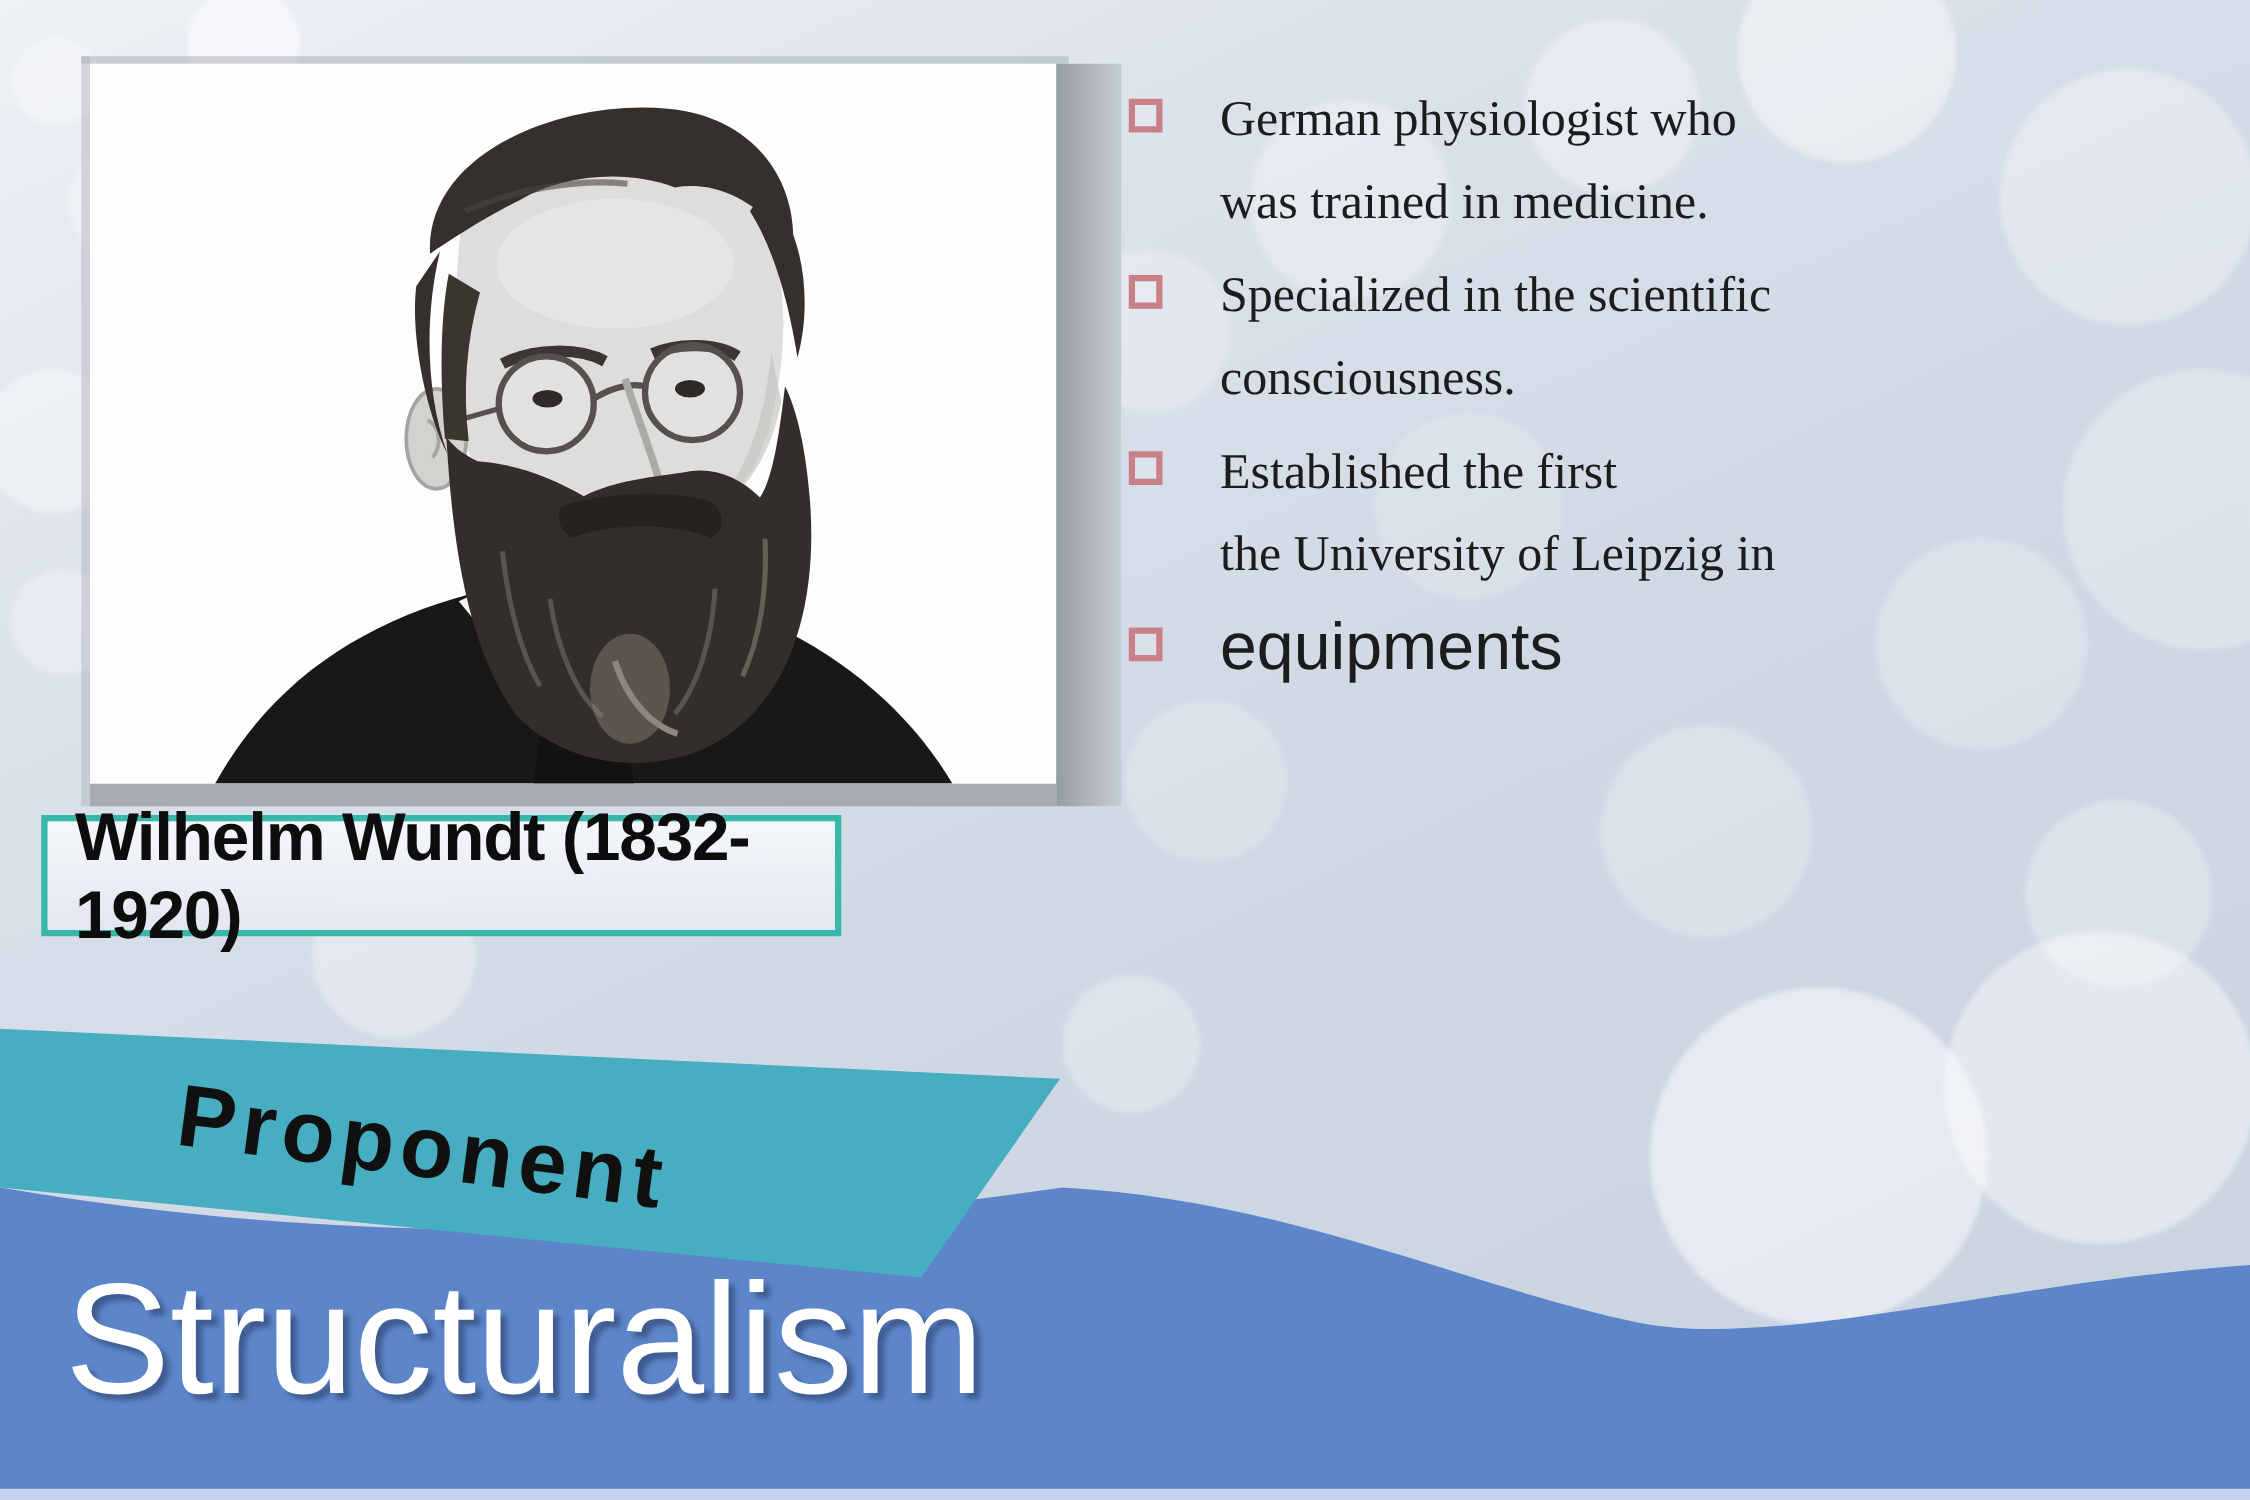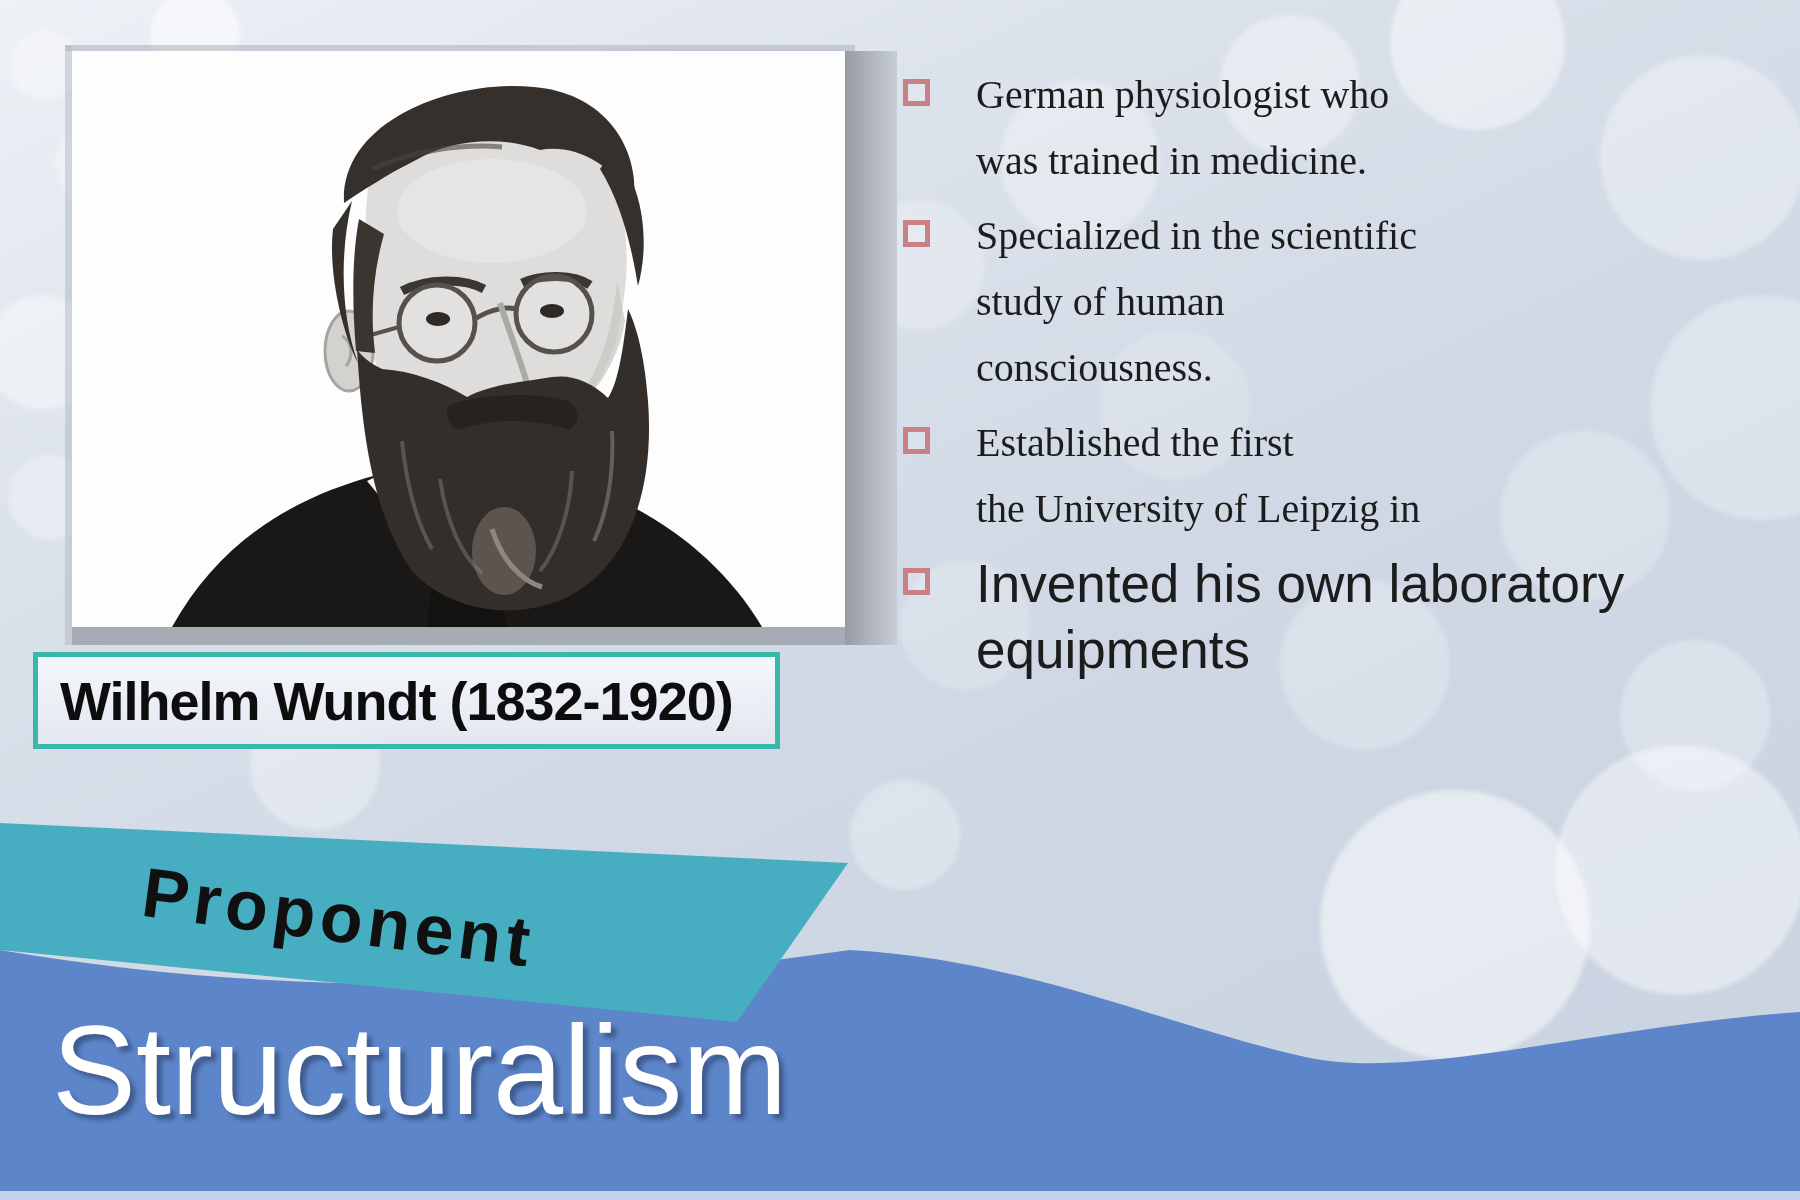--- a/index.html
+++ b/index.html
@@ -16,21 +16,21 @@
   .photo-wrap{position:absolute;left:65px;top:45px;width:832px;height:600px;}
   .photo-edge-top{position:absolute;left:0;top:0;width:790px;height:6px;background:rgba(170,177,186,.55);}
   .photo-edge-left{position:absolute;left:0;top:0;width:7px;height:600px;background:rgba(170,177,186,.45);}
   .photo-white{position:absolute;left:7px;top:6px;width:773px;height:576px;background:#fdfdfd;overflow:hidden;}
   .photo-shadow-right{position:absolute;left:780px;top:6px;width:52px;height:594px;
      background:linear-gradient(to right,#969ca5,#b9bec6 70%,#c6cdd6);}
   .photo-shadow-bottom{position:absolute;left:7px;top:582px;width:773px;height:18px;background:#a7acb4;}
 
   
   .caption-box{
-    position:absolute;left:33px;top:652px;width:747px;height:97px;box-sizing:border-box;
+    position:absolute;left:33px;top:652px;width:640px;height:97px;box-sizing:border-box;
     border:5px solid var(--caption-border-teal,#38b7ab);
     background:linear-gradient(180deg,rgba(246,248,252,.95),rgba(227,232,240,.95));
     display:flex;align-items:center;padding-left:22px;
     font-weight:bold;font-size:54px;letter-spacing:-1px;color:#0d0d0d;
   }
 
   
   .banner-text{
     position:absolute;left:148px;top:852px;
     font-weight:bold;font-size:70px;letter-spacing:5px;color:#101010;
@@ -158,33 +158,31 @@
       <span class="marker"></span>
       <div class="lines">
         <div>German physiologist who</div>
         <div>was trained in medicine.</div>
       </div>
     </li>
     <li>
       <span class="marker"></span>
       <div class="lines">
         <div>Specialized in the scientific</div>
-        <div>study of human</div>
         <div>consciousness.</div>
       </div>
     </li>
     <li>
       <span class="marker"></span>
       <div class="lines">
         <div>Established the first</div>
         <div>the University of Leipzig in</div>
       </div>
     </li>
     <li class="sans">
       <span class="marker"></span>
       <div class="lines">
-        <div>Invented his own laboratory</div>
         <div>equipments</div>
       </div>
     </li>
   </ul>
 
 </div>
 
 </body></html>

